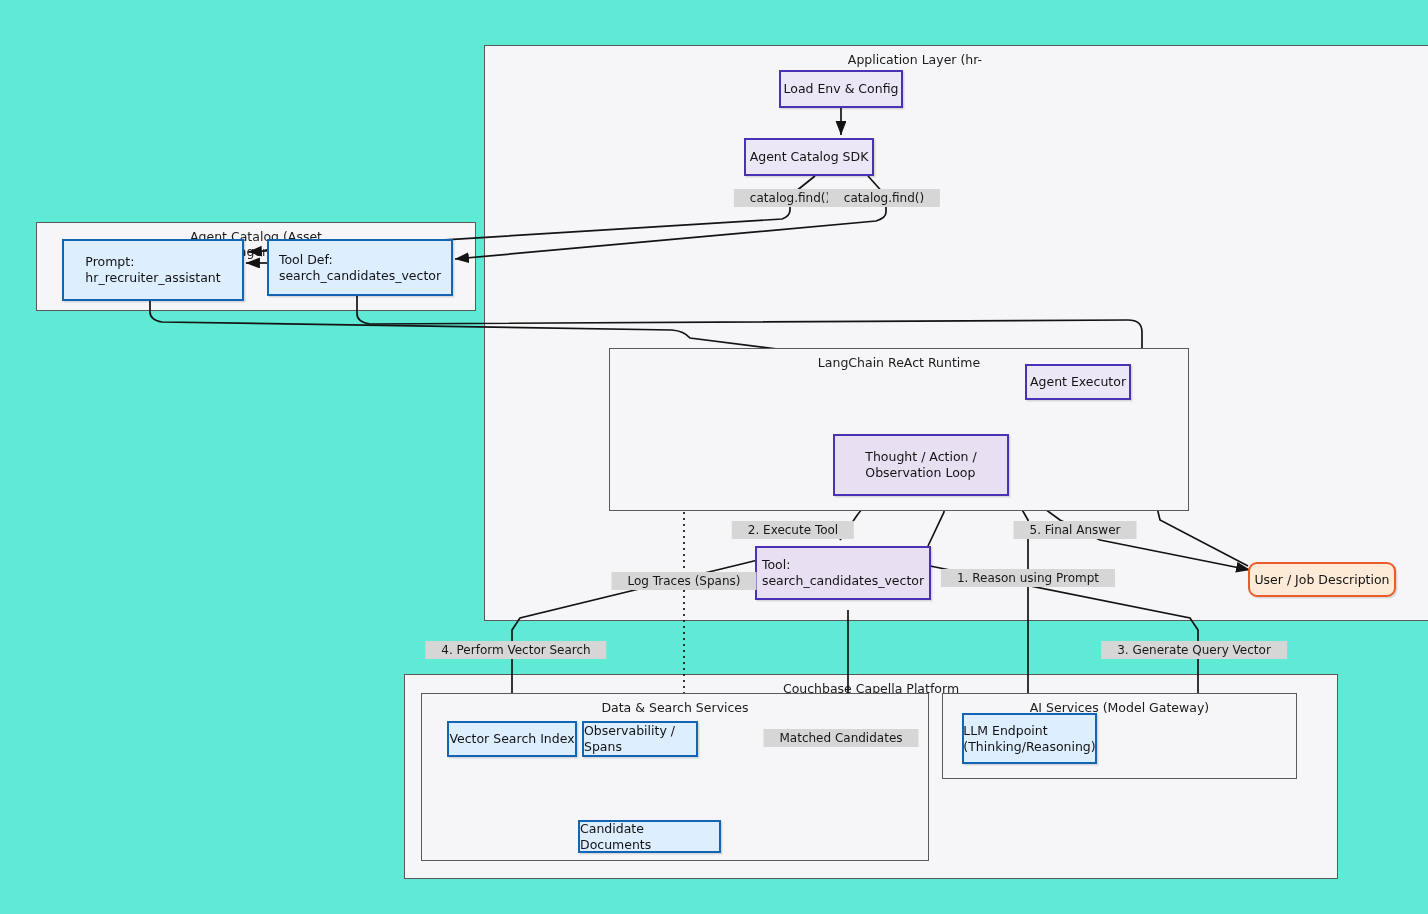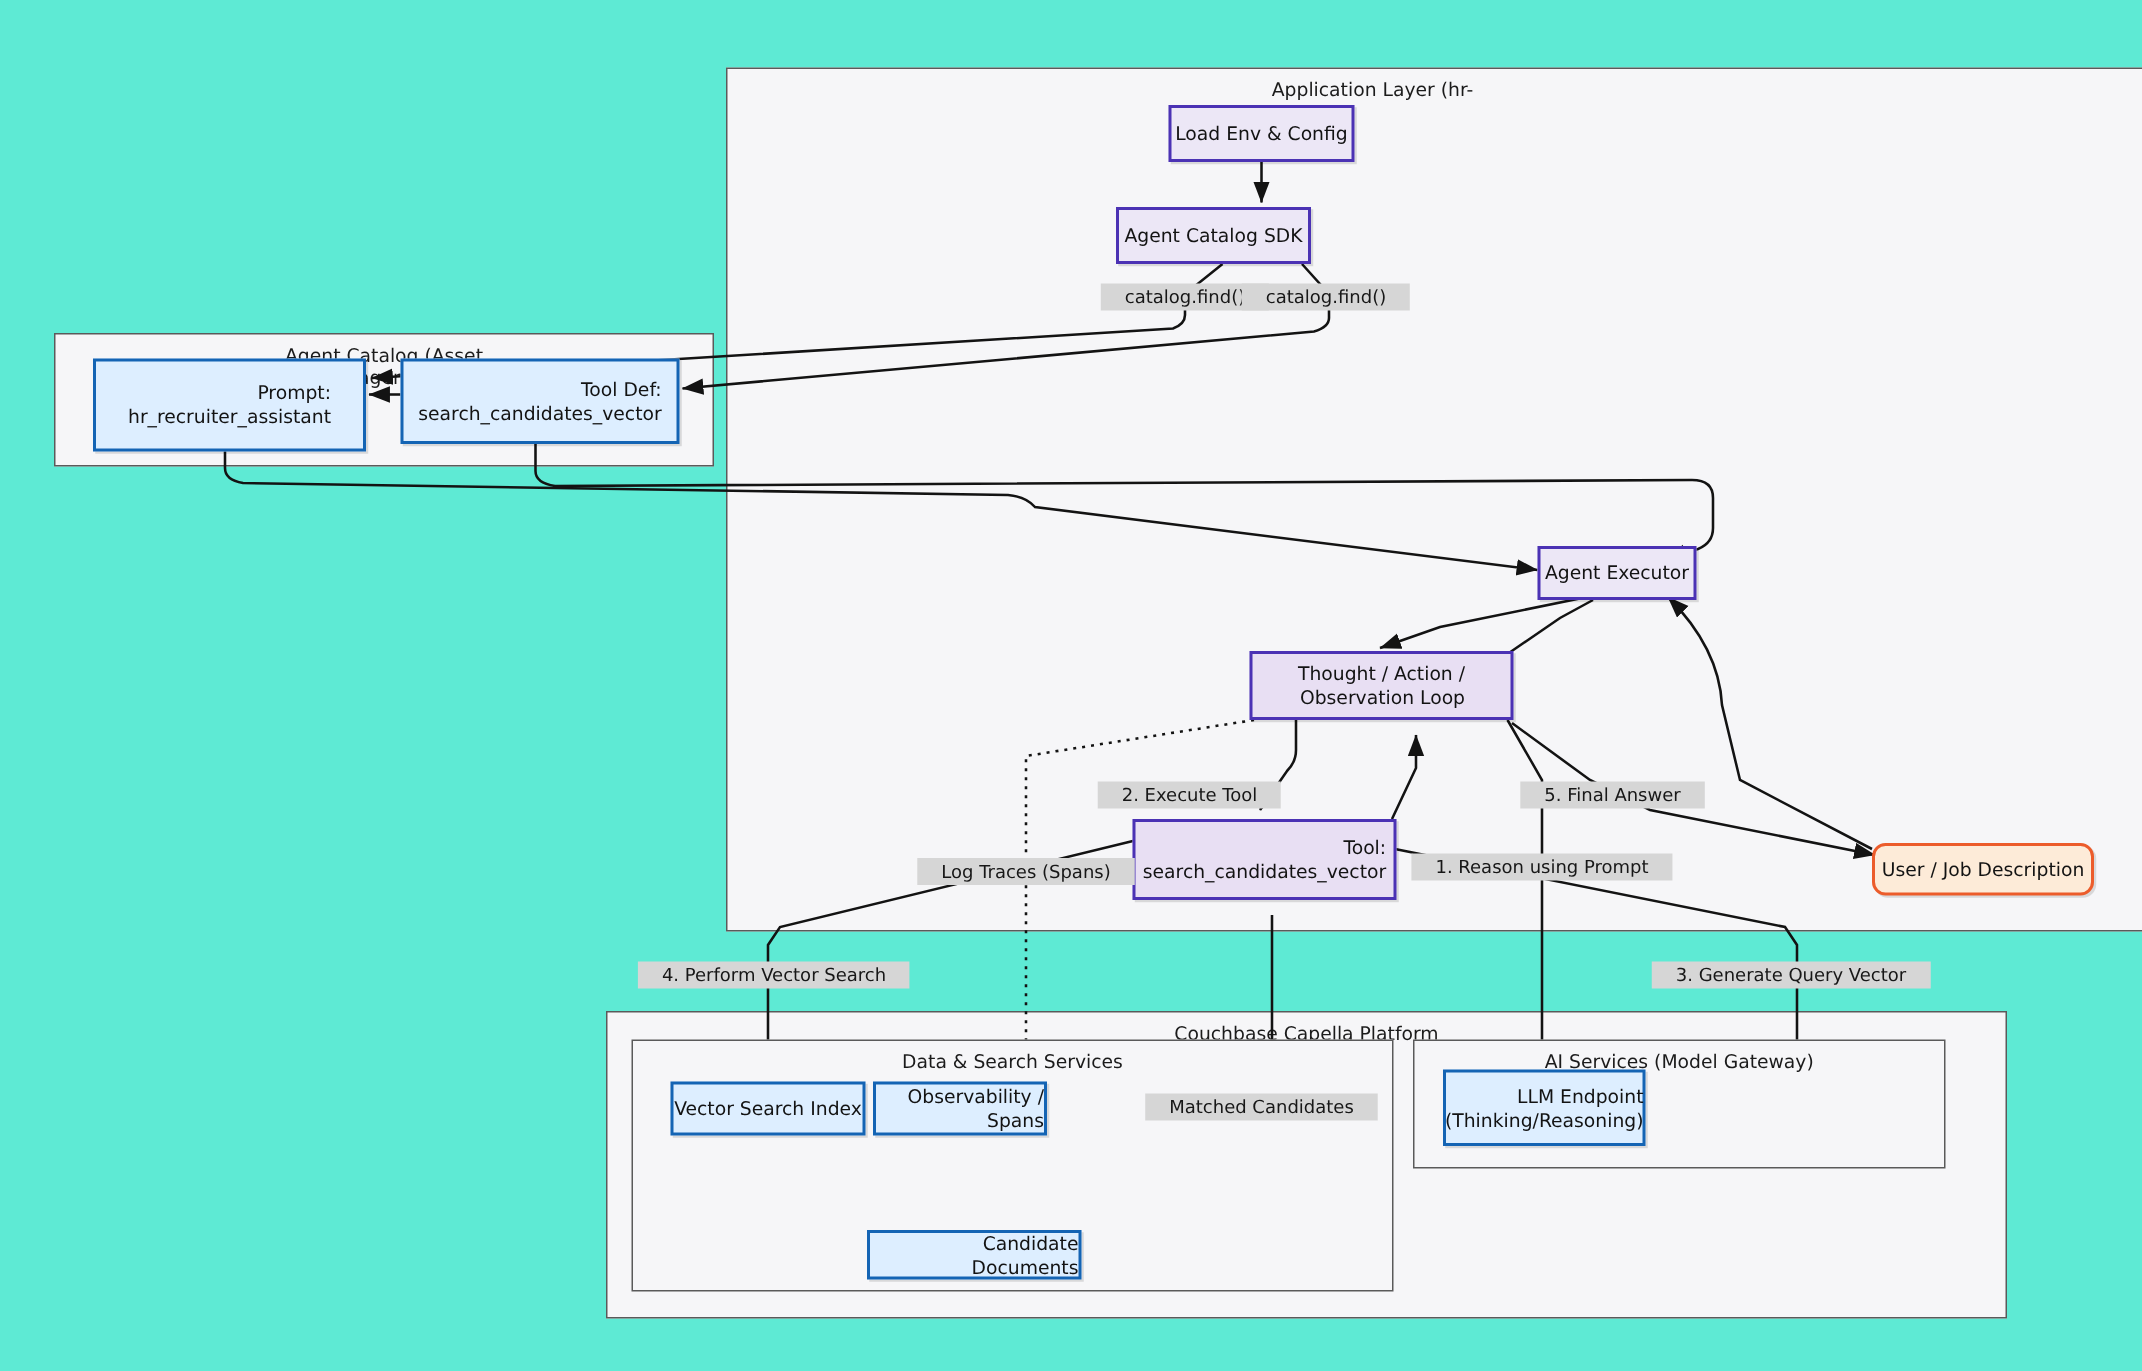--- a/index.html
+++ b/index.html
@@ -46,21 +46,21 @@
     pointer-events: none;
   }
 
   
   .node {
     position: absolute;
     box-sizing: border-box;
     display: flex;
     align-items: center;
     justify-content: center;
-    text-align: right;
+    text-align: left;
     font-size: 12.5px;
     line-height: 16px;
     color: #131313;
     white-space: pre-line;
     z-index: 4;
     box-shadow: 1.5px 1.5px 0 rgba(0,0,0,0.12);
   }
   .node.purple {
     background: #ece7f6;
     border: 2px solid #4b32b4;
@@ -100,20 +100,23 @@
 
   <div class="cluster" style="left:484px; top:45px; width:1052px; height:576px;">
     <div class="cluster-title" style="left:0; width:860px;">Application Layer (hr-</div>
   </div>
 
   <div class="cluster" style="left:36px; top:222px; width:440px; height:89px;">
     <div class="cluster-title">Agent Catalog (Asset
 Management)</div>
   </div>
 
+  <div class="cluster inner" style="left:609px; top:348px; width:580px; height:163px;">
+    <div class="cluster-title">LangChain ReAct Runtime</div>
+  </div>
 
   <div class="cluster" style="left:404px; top:674px; width:934px; height:205px;">
     <div class="cluster-title">Couchbase Capella Platform</div>
   </div>
 
   <div class="cluster inner" style="left:421px; top:693px; width:508px; height:168px;">
     <div class="cluster-title">Data &amp; Search Services</div>
   </div>
 
   <div class="cluster inner" style="left:942px; top:693px; width:355px; height:86px;">
@@ -186,21 +189,21 @@
 
   <div class="node blue" style="left:267px; top:239px; width:186px; height:57px;">
     <span>Tool Def:
 search_candidates_vector</span>
   </div>
 
   <div class="node purple" style="left:1025px; top:364px; width:106px; height:36px;">
     <span>Agent Executor</span>
   </div>
 
-  <div class="node purple-deep" style="left:833px; top:434px; width:176px; height:46px;">
+  <div class="node purple-deep" style="left:833px; top:434px; width:176px; height:62px;">
     <span>Thought / Action /
 Observation Loop</span>
   </div>
 
   <div class="node purple-deep" style="left:755px; top:546px; width:176px; height:54px;">
     <span>Tool:
 search_candidates_vector</span>
   </div>
 
   <div class="node rounded-orange" style="left:1248px; top:562px; width:148px; height:35px;">

